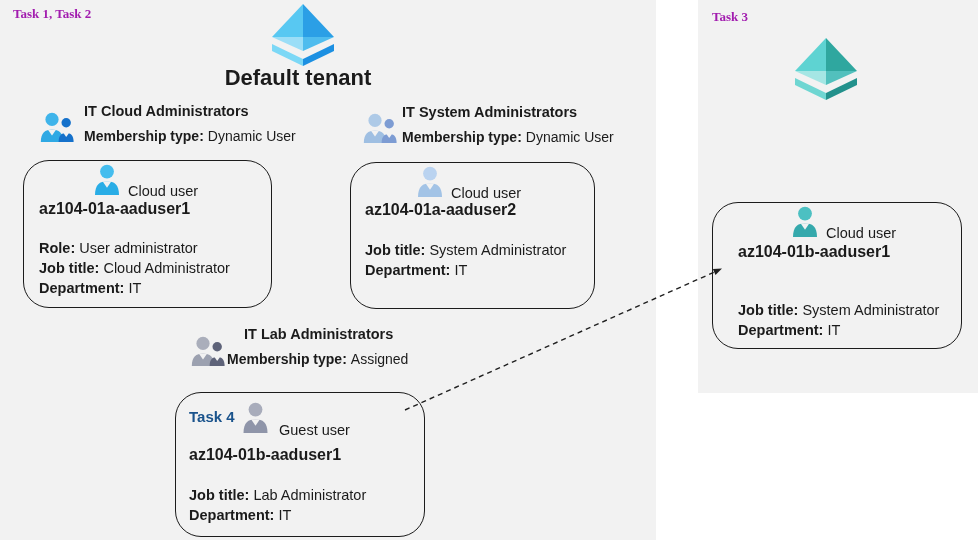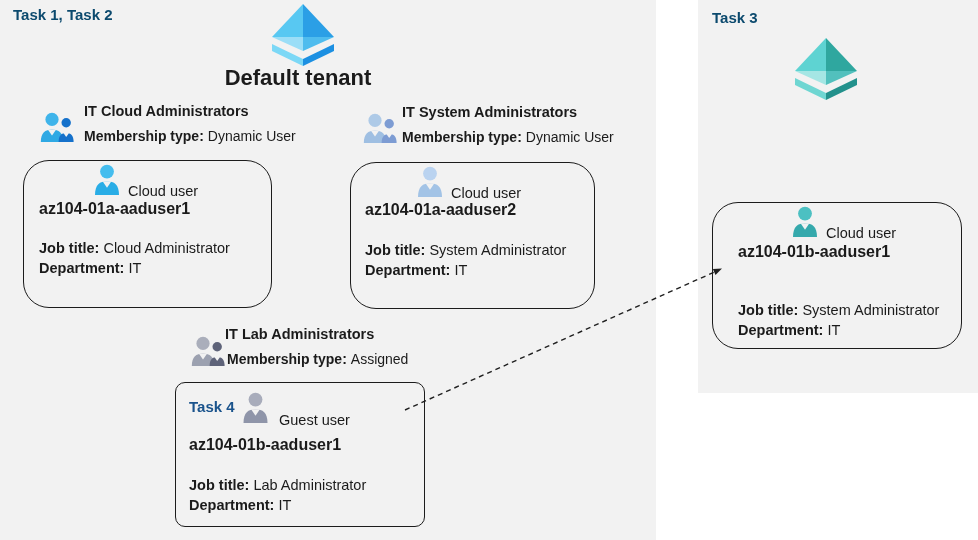--- a/index.html
+++ b/index.html
@@ -10,58 +10,58 @@
     font-family:"Liberation Sans", sans-serif;
     color:#1b1b1b;
     overflow:hidden;
   }
   .panel{position:absolute;background:#f2f2f2;}
   .panel-left{left:0;top:0;width:656px;height:540px;}
   .panel-right{left:698px;top:0;width:280px;height:393px;}
 
   .abs{position:absolute;white-space:nowrap;}
 
-  .task-label{font-size:15px;font-weight:700;color:#0c4a6e;}
+  .task-label{font-size:13px;font-weight:700;color:#a21caf;font-family:Liberation Serif, serif;}
   .t12{left:13px;top:6px;}
   .t3{left:712px;top:9px;}
 
   .aad-icon{position:absolute;}
   .aad-blue{left:270px;top:4px;}
   .aad-teal{left:793px;top:38px;}
 
   .tenant-title{font-size:22px;font-weight:700;}
   .tenant-default{left:213px;top:65px;width:170px;text-align:center;}
   .tenant-new{left:698px;top:122px;width:280px;text-align:center;line-height:33px;font-size:16px;font-weight:700;}
 
   .group-icon{position:absolute;}
   .g1i{left:40px;top:112px;}
   .g2i{left:363px;top:113px;}
   .g3i{left:191px;top:336px;}
 
   .group-name{font-size:14.5px;font-weight:700;}
   .g1n{left:84px;top:103px;}
   .g2n{left:402px;top:104px;}
-  .g3n{left:225px;top:326px;}
+  .g3n{left:244px;top:326px;}
 
   .membership{font-size:14px;}
   .g1m{left:84px;top:128px;}
   .g2m{left:402px;top:129px;}
   .g3m{left:227px;top:351px;}
 
   .lbl{font-weight:700;margin-right:4px;}
 
   .card{
     position:absolute;
     border:1.5px solid #1c1c1c;
     border-radius:26px;
     background:transparent;
   }
   .c1{left:23px;top:160px;width:247px;height:146px;}
   .c2{left:350px;top:162px;width:243px;height:145px;}
-  .c3{left:175px;top:382px;width:248px;height:143px;border-radius:10px;}
+  .c3{left:175px;top:392px;width:248px;height:143px;}
   .c4{left:712px;top:202px;width:248px;height:145px;}
 
   .card .ic{position:absolute;}
   .card .ut{position:absolute;font-size:14.5px;white-space:nowrap;margin-top:13px;}
   .card .nm{position:absolute;font-size:16px;font-weight:700;white-space:nowrap;}
   .card .fs{position:absolute;font-size:14.5px;line-height:20px;}
   .card .fs div{white-space:nowrap;}
   .card .tk{position:absolute;font-size:15px;font-weight:700;color:#1a538c;white-space:nowrap;}
 
   .c1 .ic{left:70px;top:3px;}   .c1 .ut{left:104px;top:9px;}  .c1 .nm{left:15px;top:39px;}  .c1 .fs{left:15px;top:77px;}
@@ -137,20 +137,21 @@
 
   <div class="card c1">
     <svg class="ic" width="26" height="31" viewBox="0 0 26 31">
       <circle cx="13" cy="7.6" r="6.9" fill="#45bdee"></circle>
       <path d="M1,31 C1,20.5 5.8,17.2 13,17.2 C20.2,17.2 25,20.5 25,31 Z" fill="#29ade6"></path>
       <polygon points="8.6,17.2 17.4,17.2 13,23.8" fill="#f2f2f2"></polygon>
     </svg>
     <span class="ut">Cloud user</span>
     <div class="nm">az104-01a-aaduser1</div>
     <div class="fs">
+      <div><span class="lbl">Role:</span><span>User administrator</span></div>
       <div><span class="lbl">Job title:</span><span>Cloud Administrator</span></div>
       <div><span class="lbl">Department:</span><span>IT</span></div>
     </div>
   </div>
 
   <div class="card c2">
     <svg class="ic" width="26" height="31" viewBox="0 0 26 31">
       <circle cx="13" cy="7.6" r="6.9" fill="#bad3f0"></circle>
       <path d="M1,31 C1,20.5 5.8,17.2 13,17.2 C20.2,17.2 25,20.5 25,31 Z" fill="#a2c3e6"></path>
       <polygon points="8.6,17.2 17.4,17.2 13,23.8" fill="#f2f2f2"></polygon>

